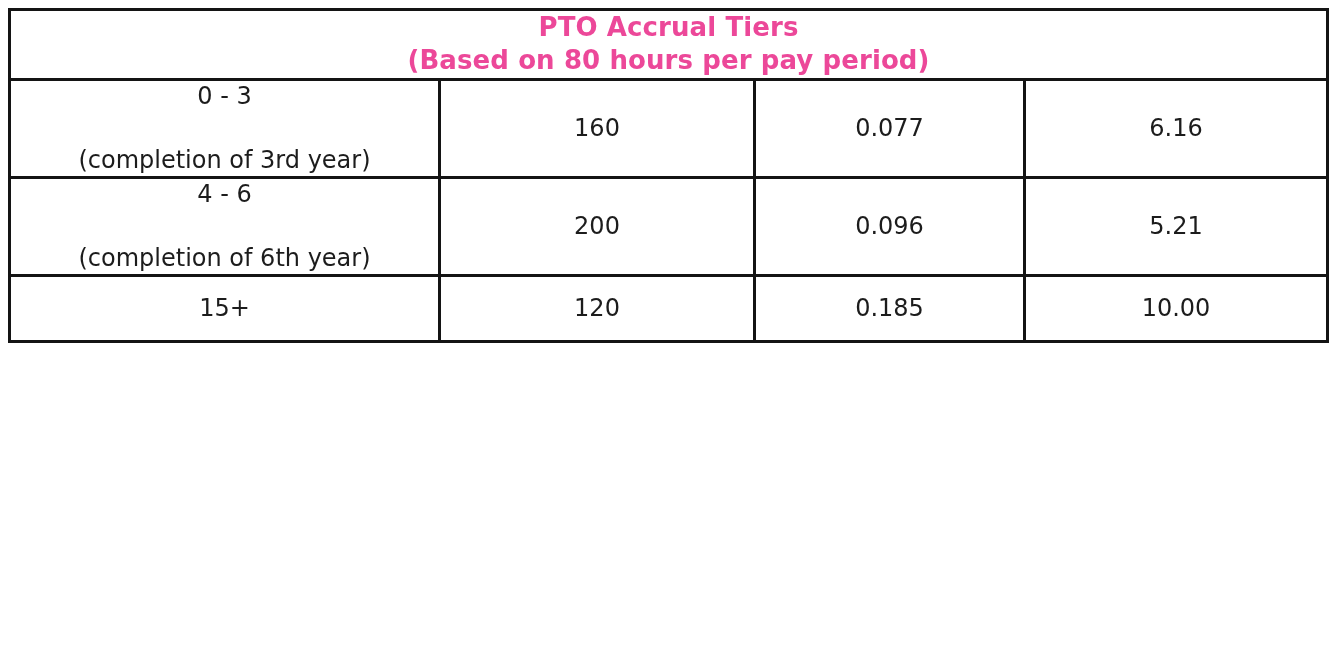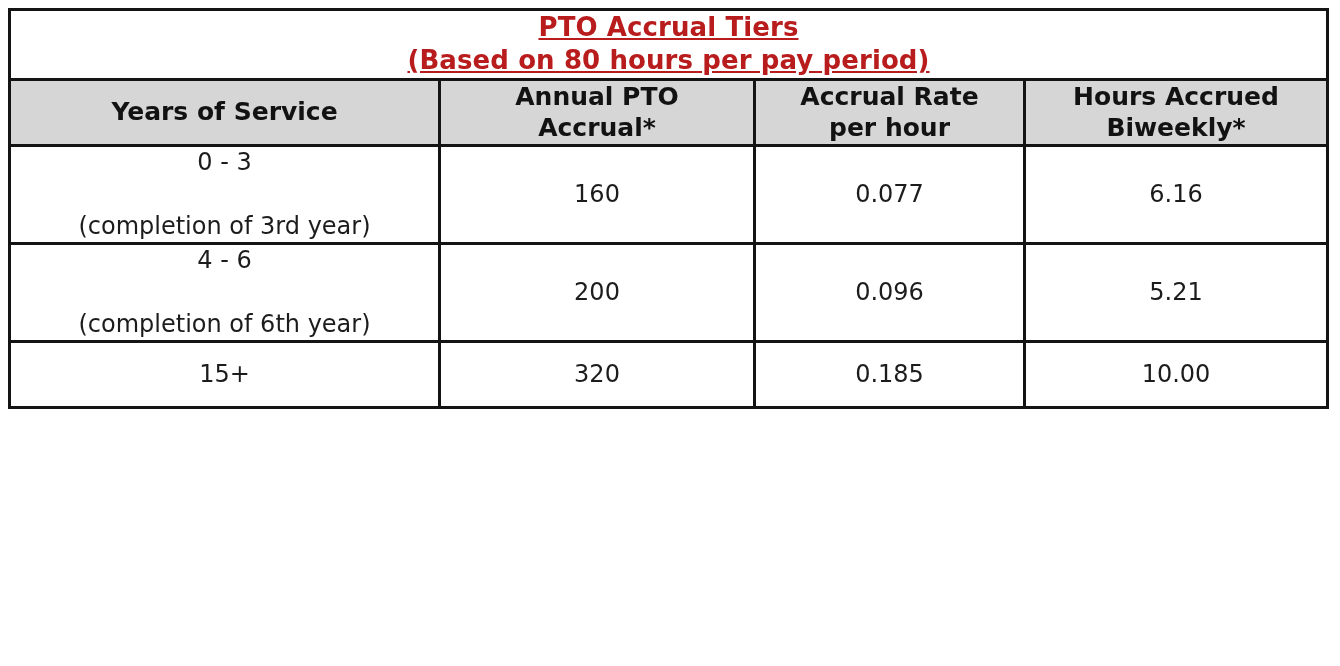--- a/index.html
+++ b/index.html
@@ -29,23 +29,22 @@
     border: 3px solid #141414;
     text-align: center;
     vertical-align: middle;
     padding: 0;
   }
   .title-cell {
     font-size: 26px;
     font-weight: bold;
     line-height: 1.28;
     padding: 14px 10px 16px 10px;
-    color: #b91c1c;
+    color: #ec4899;
     letter-spacing: 0.1px;
-    text-decoration: underline;
   }
   .title-line2 {
     display: block;
     text-align: center;
   }
   .head-cell {
     background: #d6d6d6;
     font-size: 25px;
     font-weight: bold;
     line-height: 1.26;
@@ -86,37 +85,20 @@
       <col class="c3">
       <col class="c4">
     </colgroup>
     <tbody>
       <tr>
         <td class="title-cell" colspan="4">
           <span>PTO Accrual Tiers</span>
           <span class="title-line2">(Based on 80 hours per pay period)</span>
         </td>
       </tr>
-      <tr>
-        <th class="head-cell">
-          <span>Years of Service</span>
-        </th>
-        <th class="head-cell">
-          <span>Annual PTO</span>
-          <span class="break">Accrual*</span>
-        </th>
-        <th class="head-cell">
-          <span>Accrual Rate</span>
-          <span class="break">per hour</span>
-        </th>
-        <th class="head-cell">
-          <span>Hours Accrued</span>
-          <span class="break">Biweekly*</span>
-        </th>
-      </tr>
 
       <tr>
         <td class="body-cell">
           <span>0 - 3</span>
           <span class="sub">(completion of 3rd year)</span>
         </td>
         <td class="body-cell">160</td>
         <td class="body-cell">0.077</td>
         <td class="body-cell">6.16</td>
       </tr>
@@ -129,19 +111,19 @@
         <td class="body-cell">200</td>
         <td class="body-cell">0.096</td>
         <td class="body-cell">5.21</td>
       </tr>
 
 
       <tr class="row-short">
         <td class="body-cell">
           <span>15+</span>
         </td>
-        <td class="body-cell">320</td>
+        <td class="body-cell">120</td>
         <td class="body-cell">0.185</td>
         <td class="body-cell">10.00</td>
       </tr>
     </tbody>
   </table>
 </div>
 
 </body></html>

